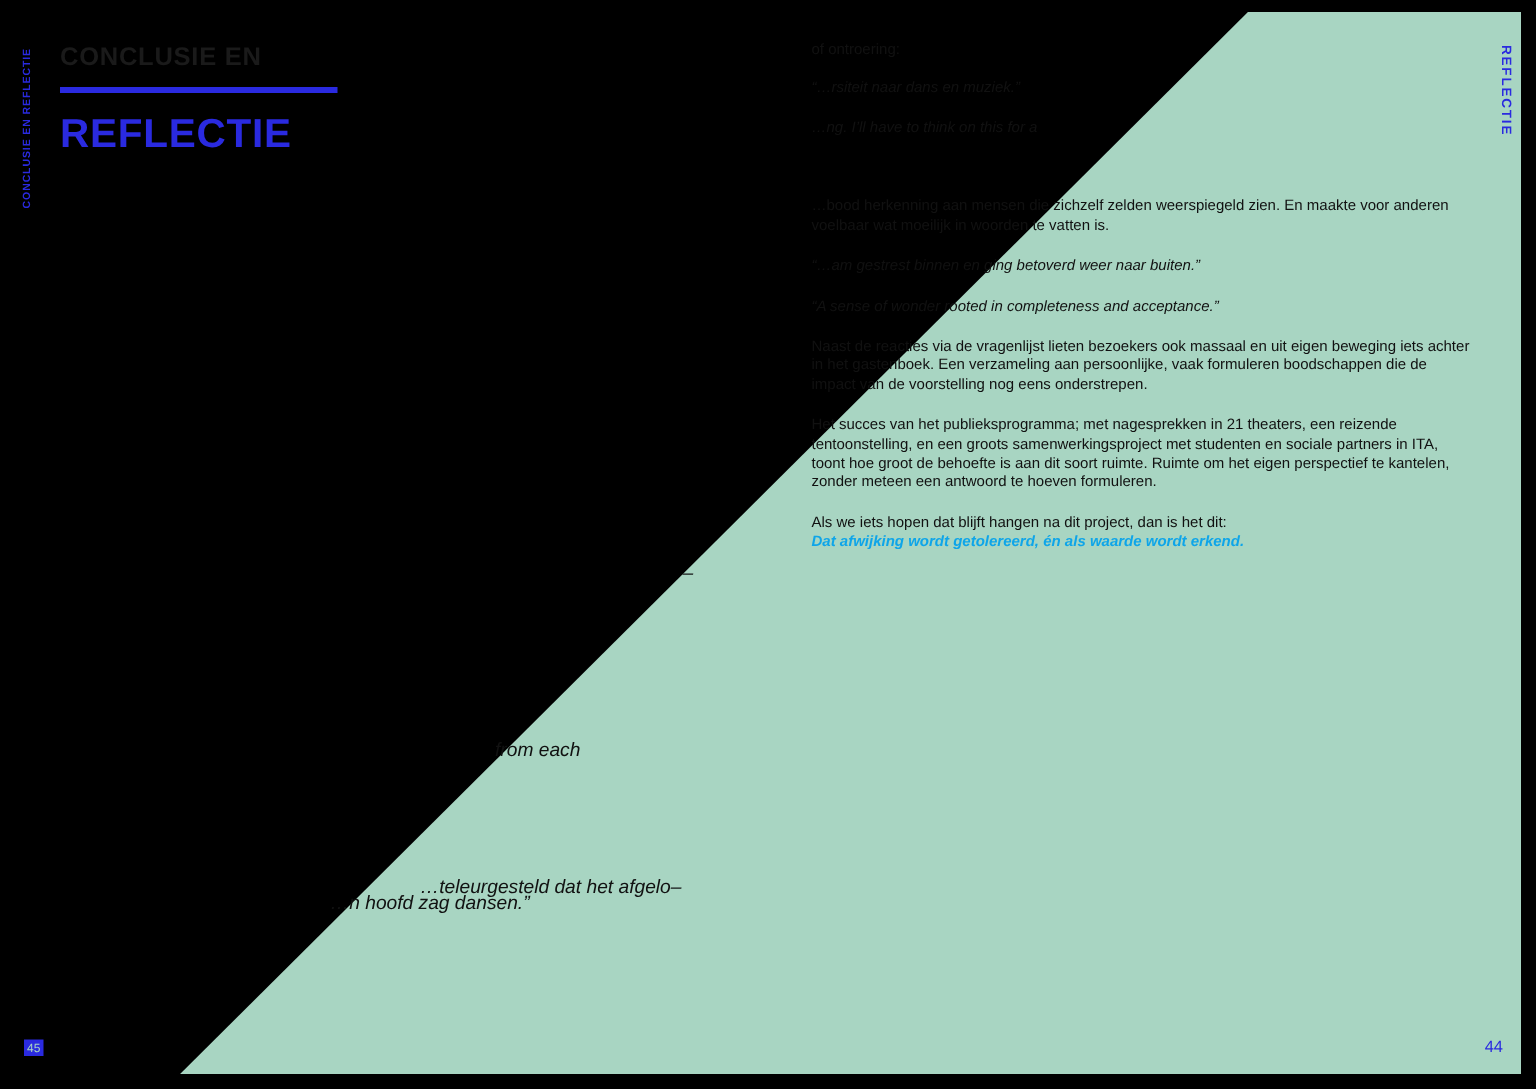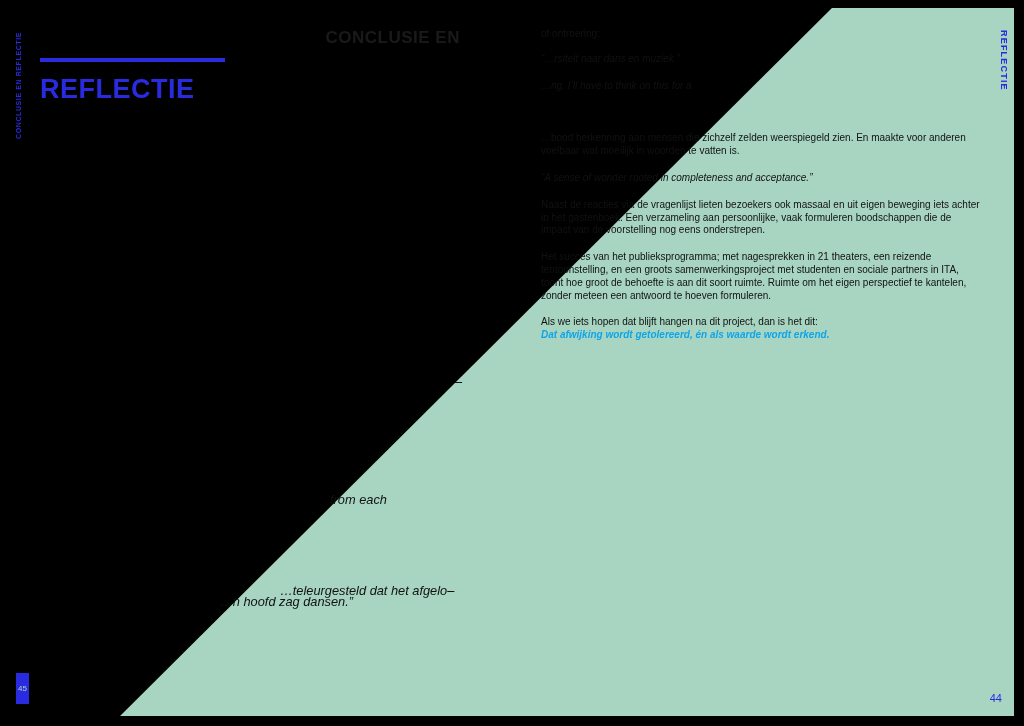--- a/index.html
+++ b/index.html
@@ -64,21 +64,20 @@
     top: 28px;
     width: 420px;
   }
   .header-kicker {
     font-size: 17px;
     font-weight: bold;
     letter-spacing: 0.5px;
     color: #1a1a1a;
     line-height: 1.2;
     text-transform: uppercase;
-    text-align: right;
   }
   .header-rule {
     margin-top: 10px;
     width: 185px;
     height: 4px;
     background: #2a2ae0;
   }
   .header-title {
     margin-top: 12px;
     font-size: 27px;
@@ -151,21 +150,21 @@
   }
   .page-num-left {
     position: absolute;
     left: 16px;
     bottom: 22px;
     font-size: 8px;
     font-weight: normal;
     color: #2a2ae0;
     background: #2a2ae0;
     color: #a8d5c2;
-    padding: 11px 2px;
+    padding: 1px 2px;
   }
 
   
   .frag {
     position: absolute;
     color: #111111;
     font-size: 12.8px;
     line-height: 1.28;
     font-style: italic;
     white-space: nowrap;
@@ -195,20 +194,21 @@
   <div class="frag" style="left:455px; top:374px;">–</div>
   <div class="frag" style="left:330px; top:492px;">from each</div>
   <div class="frag" style="left:280px; top:543px;margin-top:40px;">…teleurgesteld dat het afgelo–</div>
   <div class="frag" style="left:220px; top:594px;">…n hoofd zag dansen.”</div>
 
   <div class="col">
     <p class="para tight">of ontroering:</p>
     <p class="quote">“…rsiteit naar dans en muziek.”</p>
     <p class="quote">…ng. I’ll have to think on this for a</p>
     <p class="para" style="margin-top:40px;">…bood herkenning aan mensen die zichzelf zelden weerspiegeld zien. En maakte voor anderen voelbaar wat moeilijk in woorden te vatten is.</p>
+    <p class="quote">“…am gestrest binnen en ging betoverd weer naar buiten.”</p>
     <p class="quote">“A sense of wonder rooted in completeness and acceptance.”</p>
     <p class="para">Naast de reacties via de vragenlijst lieten bezoekers ook massaal en uit eigen beweging iets achter in het gastenboek. Een verzameling aan persoonlijke, vaak formuleren boodschappen die de impact van de voorstelling nog eens onderstrepen.</p>
     <p class="para">Het succes van het publieksprogramma; met nagesprekken in 21 theaters, een reizende tentoonstelling, en een groots samenwerkingsproject met studenten en sociale partners in ITA, toont hoe groot de behoefte is aan dit soort ruimte. Ruimte om het eigen perspectief te kantelen, zonder meteen een antwoord te hoeven formuleren.</p>
     <p class="closing">Als we iets hopen dat blijft hangen na dit project, dan is het dit:</p>
     <p class="closing blue">Dat afwijking wordt getolereerd, én als waarde wordt erkend.</p>
   </div>
 
   <div class="page-num-right">44</div>
   <div class="page-num-left">45</div>
 

